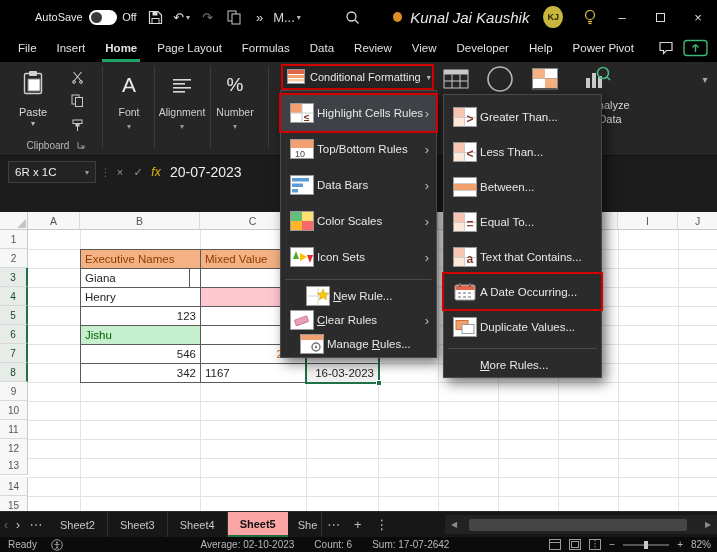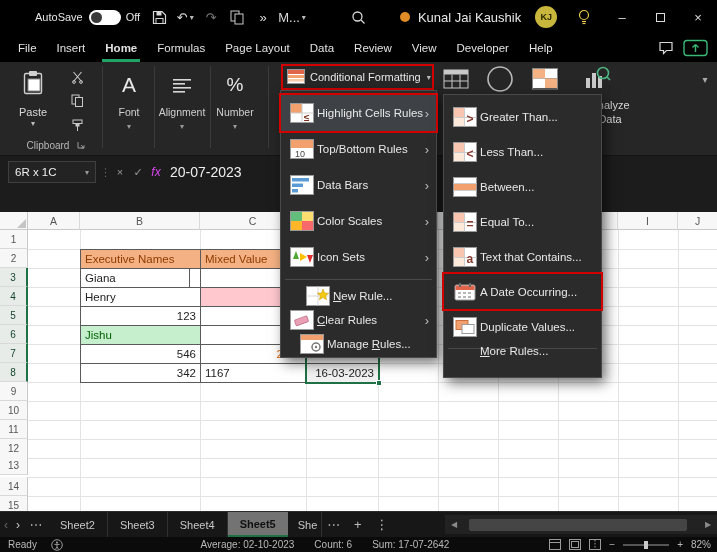--- a/index.html
+++ b/index.html
@@ -12,21 +12,21 @@
             display:flex;align-items:center;padding-left:35px;color:#e6e6e6;font-size:11px;}
   .t-txt{margin-right:6px;white-space:nowrap;}
   .toggle{width:32px;height:15px;background:#fff;border-radius:8px;position:relative;margin-right:5px;display:inline-block;}
   .toggle .knob{position:absolute;left:2px;top:2px;width:11px;height:11px;border-radius:50%;background:#3a3a3a;}
   .tbtn{display:inline-flex;align-items:center;justify-content:center;min-width:22px;height:26px;
         margin:0 2px;color:#d8d8d8;font-size:13px;}
   .tbtn .dd{font-size:8px;margin-left:2px;color:#bbb;}
   .tbtn.dim{color:#777;}
   .search{margin-left:40px;}
   .presence-dot{width:10px;height:10px;border-radius:50%;background:#E08C26;margin-left:28px;margin-right:8px;}
-  .name{font-size:13px;color:#e8e8e8;}
+  .name{font-size:15px;color:#e8e8e8;font-style:italic;}
   .avatar{width:22px;height:22px;border-radius:50%;background:#C9B63C;color:#2b2b00;font-size:9px;font-weight:bold;
           display:inline-flex;align-items:center;justify-content:center;margin-left:8px;}
   .bulb{margin-left:16px;}
   .wgroup{margin-left:auto;display:flex;height:100%;}
   .wbtn{width:38px;height:100%;display:flex;align-items:center;justify-content:center;color:#ddd;font-size:13px;}
   .restore-box{width:9px;height:9px;border:1px solid #ddd;display:inline-block;}
 
   
   .menubar{position:absolute;top:34px;left:0;width:717px;height:28px;background:#000;
            display:flex;align-items:stretch;padding-left:8px;}
@@ -60,21 +60,21 @@
   .an-label{position:absolute;left:560px;top:36px;width:100px;text-align:center;font-size:11px;color:#d8d8d8;line-height:14px;}
   .ribbon-chevron{position:absolute;left:696px;top:8px;width:18px;height:18px;display:flex;align-items:center;justify-content:center;color:#aaa;font-size:10px;}
 
   
   .fbar{position:absolute;top:156px;left:0;width:717px;height:56px;background:#1c1c1c;color:#ddd;}
   .namebox{position:absolute;left:8px;top:5px;width:88px;height:22px;background:#232323;border:1px solid #3f3f3f;
            font-size:11.5px;display:flex;align-items:center;padding:0 6px;color:#eee;}
   .namebox .dd{margin-left:auto;font-size:8px;color:#999;}
   .fsizer{position:absolute;left:100px;top:5px;height:22px;display:flex;align-items:center;color:#666;font-size:11px;}
   .fbtn{position:absolute;top:5px;height:22px;width:16px;display:flex;align-items:center;justify-content:center;color:#999;font-size:11px;}
-  .fx{font-style:italic;color:#d946ef;font-size:12px;}
+  .fx{font-style:italic;color:#eab308;font-size:12px;}
   .fvalue{position:absolute;left:170px;top:5px;height:22px;display:flex;align-items:center;font-size:14px;color:#eee;white-space:nowrap;}
 
   
   #grid{position:absolute;top:212px;left:0;width:717px;height:299px;background:#fff;overflow:hidden;color:#222;}
   .corner{position:absolute;left:0;top:0;width:28px;height:18px;background:#F7F7F7;border-right:1px solid #C9C9C9;border-bottom:1px solid #C9C9C9;}
   .corner::after{content:"";position:absolute;right:1px;bottom:1px;width:0;height:0;border-left:9px solid transparent;border-bottom:9px solid #C4C4C4;}
   .colh{position:absolute;background:#F7F7F7;border-right:1px solid #D9D9D9;border-bottom:1px solid #C9C9C9;
         color:#555;font-size:10.5px;display:flex;align-items:center;justify-content:center;z-index:3;}
   .rowh{position:absolute;background:#F7F7F7;border-bottom:1px solid #D9D9D9;border-right:1px solid #C9C9C9;
         color:#555;font-size:10px;display:flex;align-items:center;justify-content:center;z-index:3;}
@@ -97,21 +97,21 @@
   .mi.red{box-shadow:0 0 0 2px var(--red);z-index:2;}
   .msep{position:absolute;left:4px;right:4px;height:1px;background:#4a4a4a;}
 
   
   .tabbar{position:absolute;top:511px;left:0;width:717px;height:26px;background:#171717;border-top:1px solid #2b2b2b;
           display:flex;align-items:stretch;color:#c8c8c8;font-size:11px;}
   .tb-nav{display:flex;align-items:center;padding:0 4px;font-size:12px;}
   .tb-nav.dim{color:#666;}
   #sheet-tabs{display:flex;align-items:stretch;}
   .stab{padding:0 12px;display:flex;align-items:center;border-right:1px solid #303030;white-space:nowrap;}
-  .stab.active{background:#737373;color:#111;font-weight:bold;border-bottom:2.5px solid var(--selgreen);border-right:none;}
+  .stab.active{background:#fca5a5;color:#111;font-weight:bold;border-bottom:2.5px solid var(--selgreen);border-right:none;}
   .stab.partial{width:34px;padding:0 4px 0 10px;overflow:hidden;}
   .tb-btn{display:flex;align-items:center;justify-content:center;width:24px;color:#c0c0c0;font-size:13px;}
   .hscroll{position:absolute;left:445px;right:0;top:3px;bottom:3px;background:#222;display:flex;align-items:center;}
   .hs-arrow{width:18px;text-align:center;color:#8a8a8a;font-size:8px;}
   .hs-thumb{height:12px;background:#454545;border-radius:2px;flex:0 0 218px;margin-left:6px;}
 
   
   .statusbar{position:absolute;top:537px;left:0;width:717px;height:15px;background:#0b0b0b;color:#b9b9b9;
              font-size:10px;display:flex;align-items:center;}
   .sb-left{display:flex;align-items:center;gap:14px;padding-left:8px;}
@@ -175,27 +175,28 @@
         </span>
       <span class="wbtn">×</span>
     </span>
   </div>
 
   <div class="menubar">
     <span id="menu-tabs">
         <div class="mtab">File</div>
         <div class="mtab">Insert</div>
         <div class="mtab active">Home</div>
+        <div class="mtab">Page Layout</div>
         <div class="mtab">Formulas</div>
-        <div class="mtab">Page Layout</div>
         <div class="mtab">Data</div>
         <div class="mtab">Review</div>
         <div class="mtab">View</div>
         <div class="mtab">Developer</div>
         <div class="mtab">Help</div>
+        <div class="mtab">Power Pivot</div>
       </span>
     <span class="mb-right">
       <span class="mb-btn">
           <svg width="16" height="16">
             <path d="M2 2.5 H14 V10.5 H8.5 L5.5 13.5 V10.5 H2 Z" fill="none" stroke="#d8d8d8" stroke-width="1.2"></path>
           </svg>
         </span>
       <span class="mb-btn">
           <svg width="26" height="18">
             <rect x="1" y="1.5" width="23" height="15" rx="3" fill="none" stroke="#3BB873" stroke-width="1.4"></rect>
@@ -587,21 +588,21 @@
         <span class="mic">
           <svg width="24" height="20" viewBox="0 0 24 20">
             <rect x="0.5" y="0.5" width="23" height="19" fill="#fff" stroke="#9a9a9a"></rect>
             <rect x="3" y="3.5" width="12" height="9" fill="#F2A16E" stroke="#C9713D"></rect>
             <rect x="9" y="7.5" width="12" height="9" fill="#fff" stroke="#9a9a9a"></rect>
           </svg>
         </span>
         <span class="mlab">Duplicate Values...</span>
       </div>
       <div class="msep" style="top: 253px;"></div>
-      <div class="mi" style="top: 244px; height: 24px; align-items: center;">
+      <div class="mi" style="top: 258px; height: 24px; align-items: center;">
         <span class="mic"></span>
         <span class="mlab"><u>M</u>ore Rules...</span>
       </div>
     </div>
 
   <div class="tabbar">
     <span class="tb-nav dim">‹</span>
     <span class="tb-nav">›</span>
     <span class="tb-btn">⋯</span>
     <span id="sheet-tabs">

